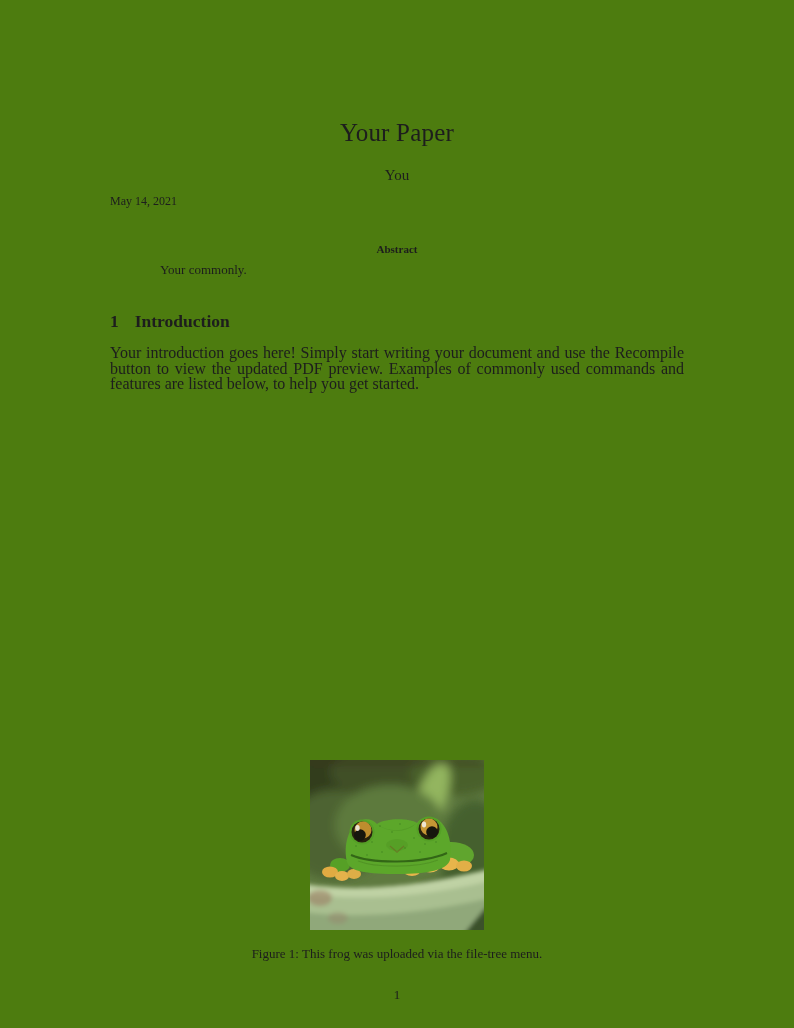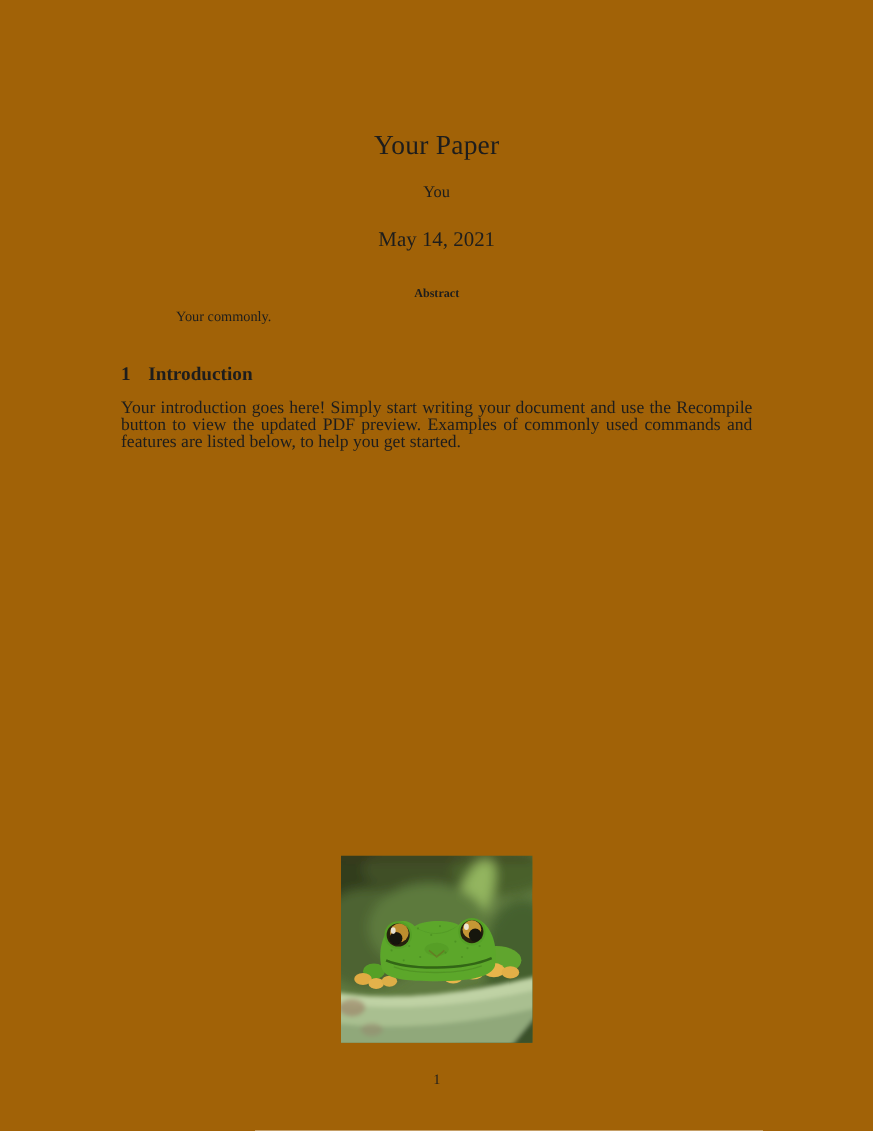--- a/index.html
+++ b/index.html
@@ -11,44 +11,43 @@
     width: 794px;
     height: 1028px;
     font-family: "Liberation Serif", "DejaVu Serif", serif;
     color: #1d1d1d;
     overflow: hidden;
   }
   .page {
     position: relative;
     width: 794px;
     height: 1028px;
-    background: #a16207;
+    background: #4d7c0f;
   }
   .content {
     padding: 118px 110px 0 110px;
   }
   .content * { margin: 0; }
 
   .title {
     text-align: center;
     font-size: 25px;
     font-weight: 400;
     line-height: 29px;
     letter-spacing: 0.2px;
   }
   .author {
     margin-top: 19px;
     text-align: center;
     font-size: 15px;
     line-height: 18px;
   }
   .date {
-    margin-top: 26px;
-    text-align: center;
-    font-size: 19px;
+    margin-top: 8px;
+    font-size: 12px;
     line-height: 18px;
   }
   .abstract-heading {
     margin-top: 31px;
     text-align: center;
     font-size: 11px;
     font-weight: 700;
     line-height: 16px;
   }
   .abstract-body {
@@ -202,17 +201,18 @@
               <circle cx="90" cy="64" r="1"></circle>
                 <circle cx="70" cy="66" r="1"></circle>
               <circle cx="115" cy="84" r="1"></circle>
                 <circle cx="57" cy="95" r="1"></circle>
             </g>
           </g>
         </g>
       </svg>
     </div>
 
+    <div class="caption">Figure 1: This frog was uploaded via the file-tree menu.</div>
 
     <div class="page-number">1</div>
 
   </div>
 </div>
 
 </body></html>

